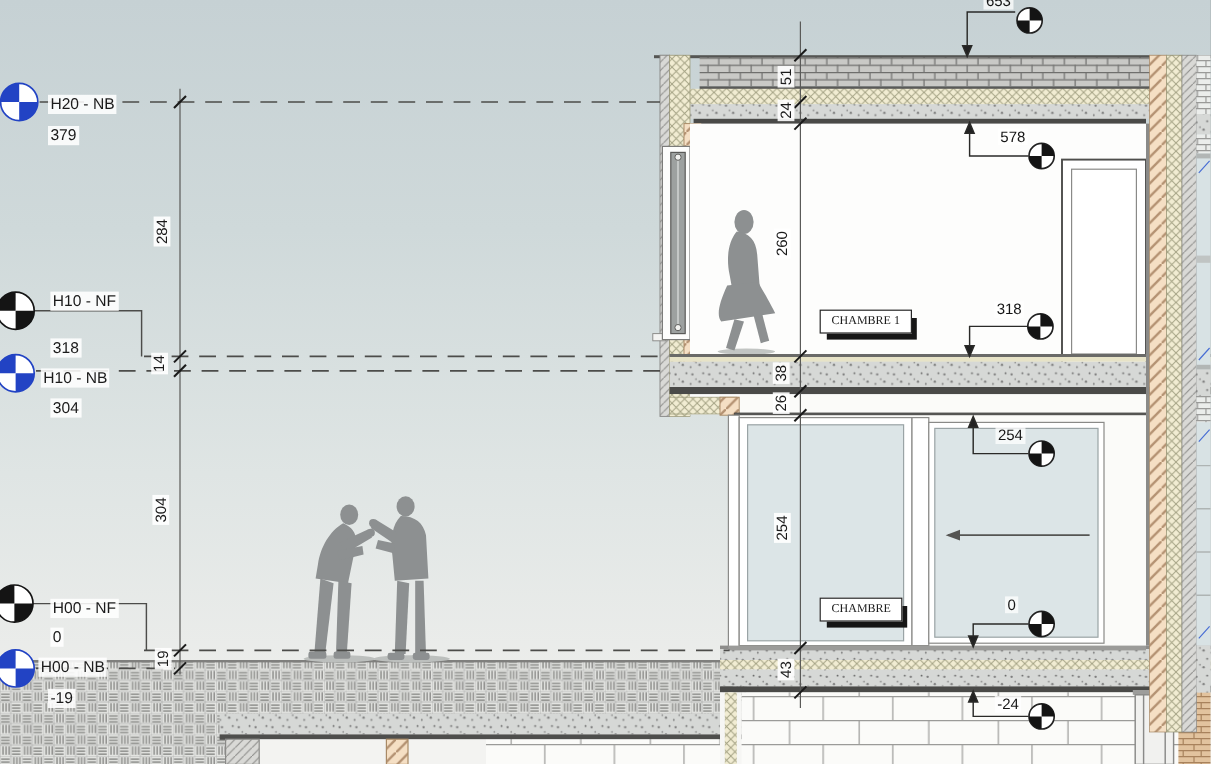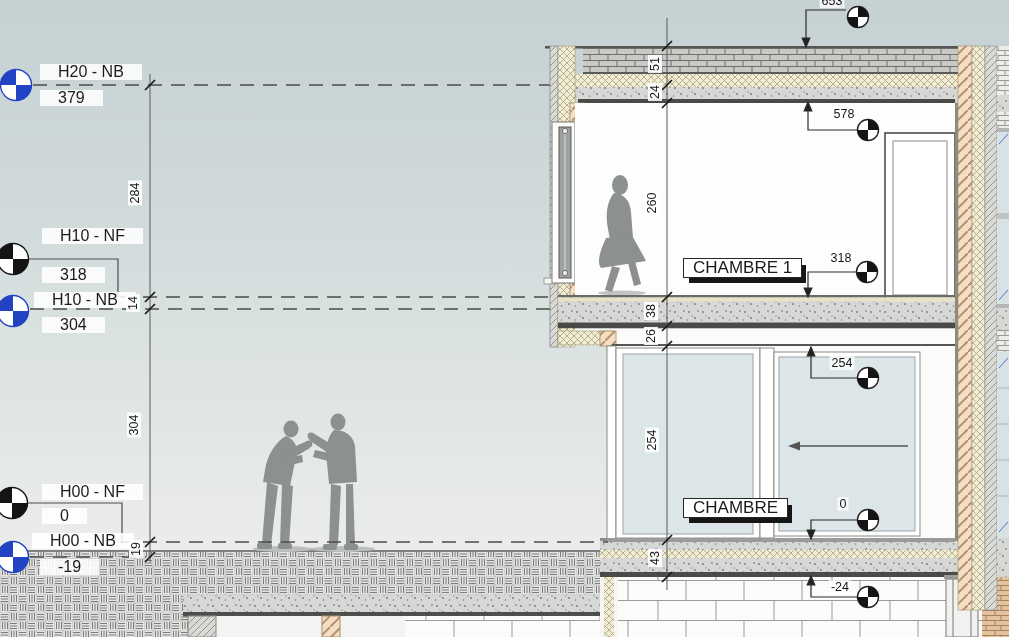--- a/index.html
+++ b/index.html
@@ -3,37 +3,38 @@
 <meta charset="utf-8">
 <style>
   html,body{margin:0;padding:0;background:#9aa2a4;}
   #stage{
     position:relative;width:1009px;height:637px;overflow:hidden;
     background:linear-gradient(180deg,#c6d1d4 0%,#cfd9da 30%,#dfe5e4 62%,#ecedeb 88%,#f1f1ef 100%);
     font-family:"Liberation Sans",sans-serif;
   }
   svg{position:absolute;left:0;top:0;}
   .txt{
-    position:absolute;font-size:16px;line-height:16px;color:#1b1b1b;
-    background:rgba(255,255,255,.87);padding:0 18px;white-space:nowrap;
+    position:absolute;font-size:13px;line-height:16px;color:#1b1b1b;
+    background:rgba(255,255,255,.87);padding:0 2px;white-space:nowrap;margin-top:15px;
   }
   .dim{
     position:absolute;font-size:12.5px;line-height:14px;color:#1b1b1b;
     background:rgba(255,255,255,.9);padding:0 2px;white-space:nowrap;
     transform:translate(-50%,-50%) rotate(-90deg);
   }
   .spot{
     position:absolute;font-size:12.5px;line-height:14px;color:#161616;
     background:rgba(255,255,255,.75);padding:0 2px;white-space:nowrap;
     transform:translate(-50%,-50%);
   }
   .tag{
     position:absolute;border:1.5px solid #262626;background:#fff;color:#1a1a1a;
-    font-size:17px;line-height:14px;padding:2px 9px;white-space:nowrap;
+    font-size:10px;line-height:14px;padding:2px 9px;white-space:nowrap;
     box-shadow:5px 6px 0 -1px #161616;
+    font-family:Liberation Serif, serif;
   }
 </style>
 </head>
 <body>
 
 <div id="stage">
 
 <svg width="1009" height="637" viewBox="0 0 1009 637">
   <defs>
     <pattern id="pGray" width="7" height="7" patternUnits="userSpaceOnUse">

